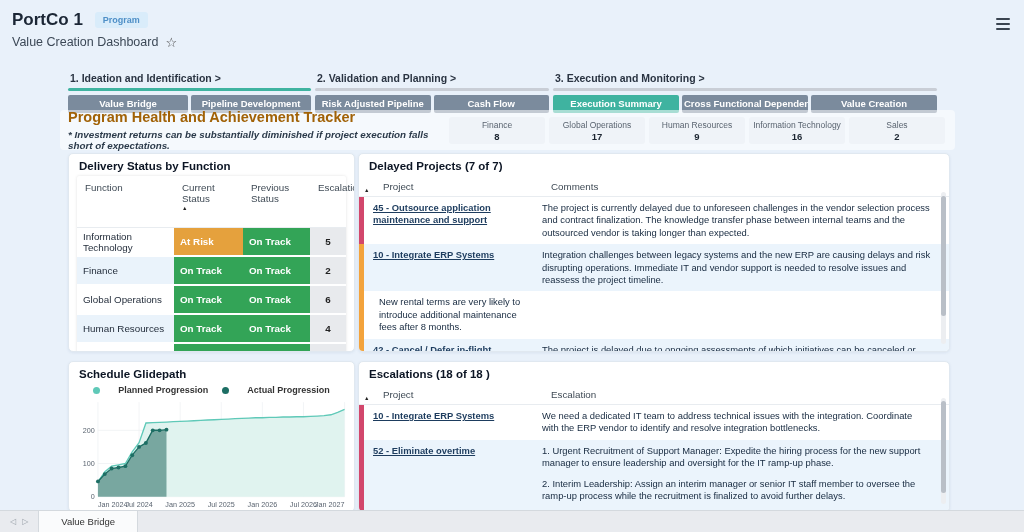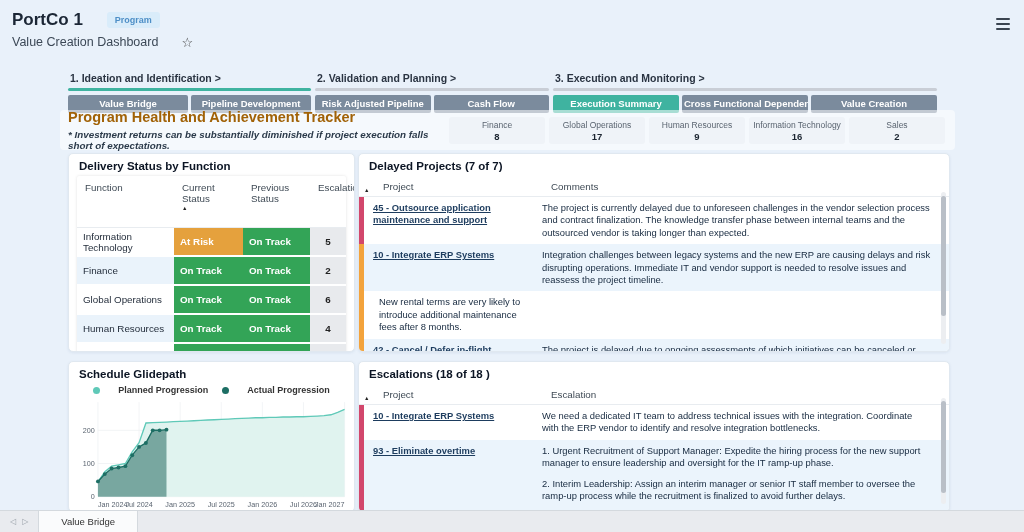--- a/index.html
+++ b/index.html
@@ -1,24 +1,24 @@
 <!DOCTYPE html>
 <html><head>
 <meta charset="utf-8">
 <style>
   html,body{margin:0;padding:0;}
   body{font-family:"Liberation Sans",sans-serif;background:#e9f1fa;}
   .stage{position:relative;width:1024px;height:532px;background:#e9f1fa;overflow:hidden;}
 
   
   .hdr{position:absolute;left:12px;top:10px;}
-  .hdr-row{display:flex;align-items:center;gap:24px;}
+  .hdr-row{display:flex;align-items:center;gap:12px;}
   .app-title{font-size:17px;font-weight:bold;color:#1b2635;margin:0;}
   .badge{font-size:9px;font-weight:bold;color:#4e8fc7;background:#d9ecfa;padding:3px 8px;border-radius:3px;}
-  .sub-row{display:flex;align-items:center;gap:23px;margin-top:5px;}
+  .sub-row{display:flex;align-items:center;gap:7px;margin-top:5px;}
   .subtitle{font-size:12.5px;color:#3c4856;}
   .star{font-size:13px;color:#444;cursor:pointer;line-height:1;}
   .burger{position:absolute;right:14px;top:18px;width:14px;cursor:pointer;}
   .burger div{height:2px;background:#3a4450;margin:0 0 3px 0;border-radius:1px;}
 
   
   .phase-nav{position:absolute;left:68px;top:70px;width:869px;display:flex;gap:4px;}
   .phase{display:flex;flex-direction:column;}
   .phase1{width:243px;}.phase2{width:234px;}.phase3{width:384px;}
   .phase-label{font-size:10.5px;font-weight:bold;color:#2a3442;padding:2px 2px 4px 2px;}
@@ -338,21 +338,21 @@
             <span class="pbar" style="background: rgb(210, 71, 108);"></span>
             <span></span>
             <a class="plink">10 - Integrate ERP Systems</a>
             <div class="pcomment">
               <p>We need a dedicated IT team to address technical issues with the integration. Coordinate with the ERP vendor to identify and resolve integration bottlenecks.</p>
             </div>
           </div>
           <div class="prow">
             <span class="pbar" style="background: rgb(210, 71, 108);"></span>
             <span></span>
-            <a class="plink">93 - Eliminate overtime</a>
+            <a class="plink">52 - Eliminate overtime</a>
             <div class="pcomment">
               <p>1. Urgent Recruitment of Support Manager: Expedite the hiring process for the new support manager to ensure leadership and oversight for the IT ramp-up phase.</p>
               <p>2. Interim Leadership: Assign an interim manager or senior IT staff member to oversee the ramp-up process while the recruitment is finalized to avoid further delays.</p>
               <p>3. IT and HR Coordination: Ensure close collaboration between IT and HR teams to prioritize the recruitment and onboarding of</p>
             </div>
           </div>
         </div>
     </div>
     <div class="vscroll" style="top:36px;height:106px;">
         <div class="thumb" style="height:92px;margin-top:3px;"></div>

